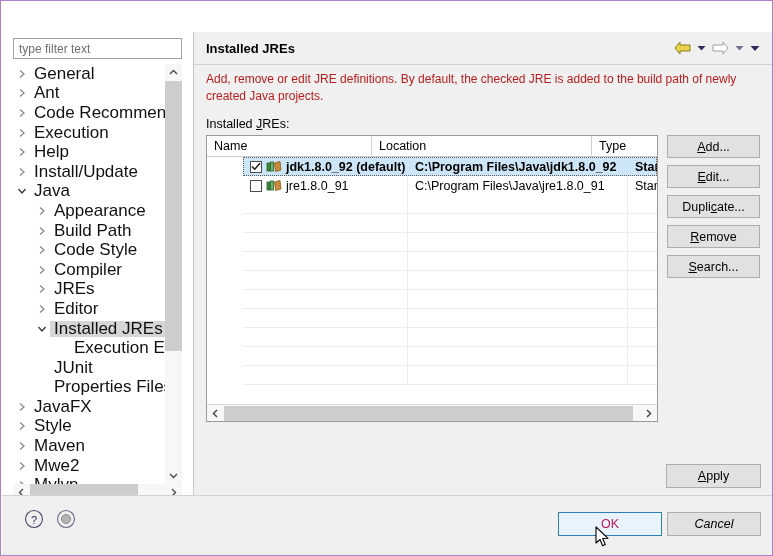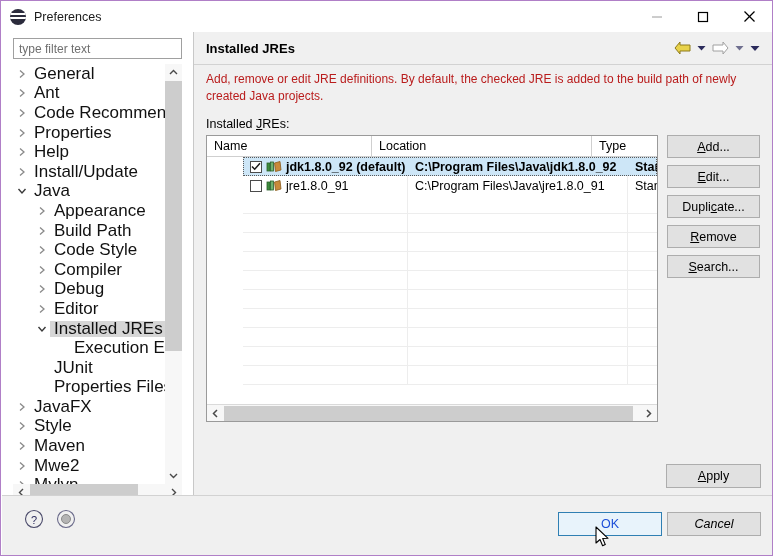--- a/index.html
+++ b/index.html
@@ -403,21 +403,21 @@
     width: 20px; height: 20px;
   }
   .ok-btn {
     position: absolute;
     left: 557px; top: 511px;
     width: 104px; height: 24px;
     box-sizing: border-box;
     border: 1px solid #2f7fb3;
     background: #e8f3fb;
     font-size: 12.5px;
-    color: #1d4ed8;
+    color: #be185d;
     display: flex;
     align-items: center;
     justify-content: center;
   }
   .cancel-btn {
     position: absolute;
     left: 666px; top: 511px;
     width: 94px; height: 24px; font-style: italic;
   }
 
@@ -426,42 +426,20 @@
     left: 594px; top: 525px;
     width: 16px; height: 24px;
     pointer-events: none;
   }
 </style>
 </head>
 <body>
 
 <div class="window">
 
-  <div class="titlebar">
-    <div class="titlebar-icon"></div>
-    <div class="titlebar-title">Preferences</div>
-    <div class="titlebar-spacer"></div>
-
-    <div class="win-btn">
-      <svg width="12" height="12" viewBox="0 0 12 12">
-          <line x1="1" y1="6" x2="11" y2="6" stroke="#9a9a9a" stroke-width="1"></line>
-        </svg>
-    </div>
-    <div class="win-btn">
-      <svg width="12" height="12" viewBox="0 0 12 12">
-          <rect x="1.5" y="1.5" width="9" height="9" fill="none" stroke="#000" stroke-width="1.2"></rect>
-        </svg>
-    </div>
-    <div class="win-btn">
-      <svg width="13" height="13" viewBox="0 0 13 13">
-          <line x1="1.5" y1="1.5" x2="11.5" y2="11.5" stroke="#000" stroke-width="1.2"></line>
-          <line x1="11.5" y1="1.5" x2="1.5" y2="11.5" stroke="#000" stroke-width="1.2"></line>
-        </svg>
-    </div>
-  </div>
 
   <div class="left-panel">
 
     <div class="filter-wrap">
       <input class="filter-input" type="text" placeholder="type filter text" style="">
     </div>
 
     <div class="tree-area">
       <div class="tree-list" id="tree-list">
           <div class="tree-item ind1">
@@ -487,21 +465,21 @@
               </svg>
             </span>
             <span class="tree-label">Code Recommenders</span>
           </div>
           <div class="tree-item ind1">
             <span class="tw">
               <svg width="8" height="10" viewBox="0 0 8 10">
                 <polyline points="2,1.5 6,5 2,8.5" fill="none" stroke="#8a8a8a" stroke-width="1.3"></polyline>
               </svg>
             </span>
-            <span class="tree-label">Properties</span>
+            <span class="tree-label">Execution</span>
           </div>
           <div class="tree-item ind1">
             <span class="tw">
               <svg width="8" height="10" viewBox="0 0 8 10">
                 <polyline points="2,1.5 6,5 2,8.5" fill="none" stroke="#8a8a8a" stroke-width="1.3"></polyline>
               </svg>
             </span>
             <span class="tree-label">Help</span>
           </div>
           <div class="tree-item ind1">
@@ -551,21 +529,21 @@
               </svg>
             </span>
             <span class="tree-label">Compiler</span>
           </div>
           <div class="tree-item ind2">
             <span class="tw">
               <svg width="8" height="10" viewBox="0 0 8 10">
                 <polyline points="2,1.5 6,5 2,8.5" fill="none" stroke="#8a8a8a" stroke-width="1.3"></polyline>
               </svg>
             </span>
-            <span class="tree-label">Debug</span>
+            <span class="tree-label">JREs</span>
           </div>
           <div class="tree-item ind2">
             <span class="tw">
               <svg width="8" height="10" viewBox="0 0 8 10">
                 <polyline points="2,1.5 6,5 2,8.5" fill="none" stroke="#8a8a8a" stroke-width="1.3"></polyline>
               </svg>
             </span>
             <span class="tree-label">Editor</span>
           </div>
           <div class="tree-item ind2 selected">

